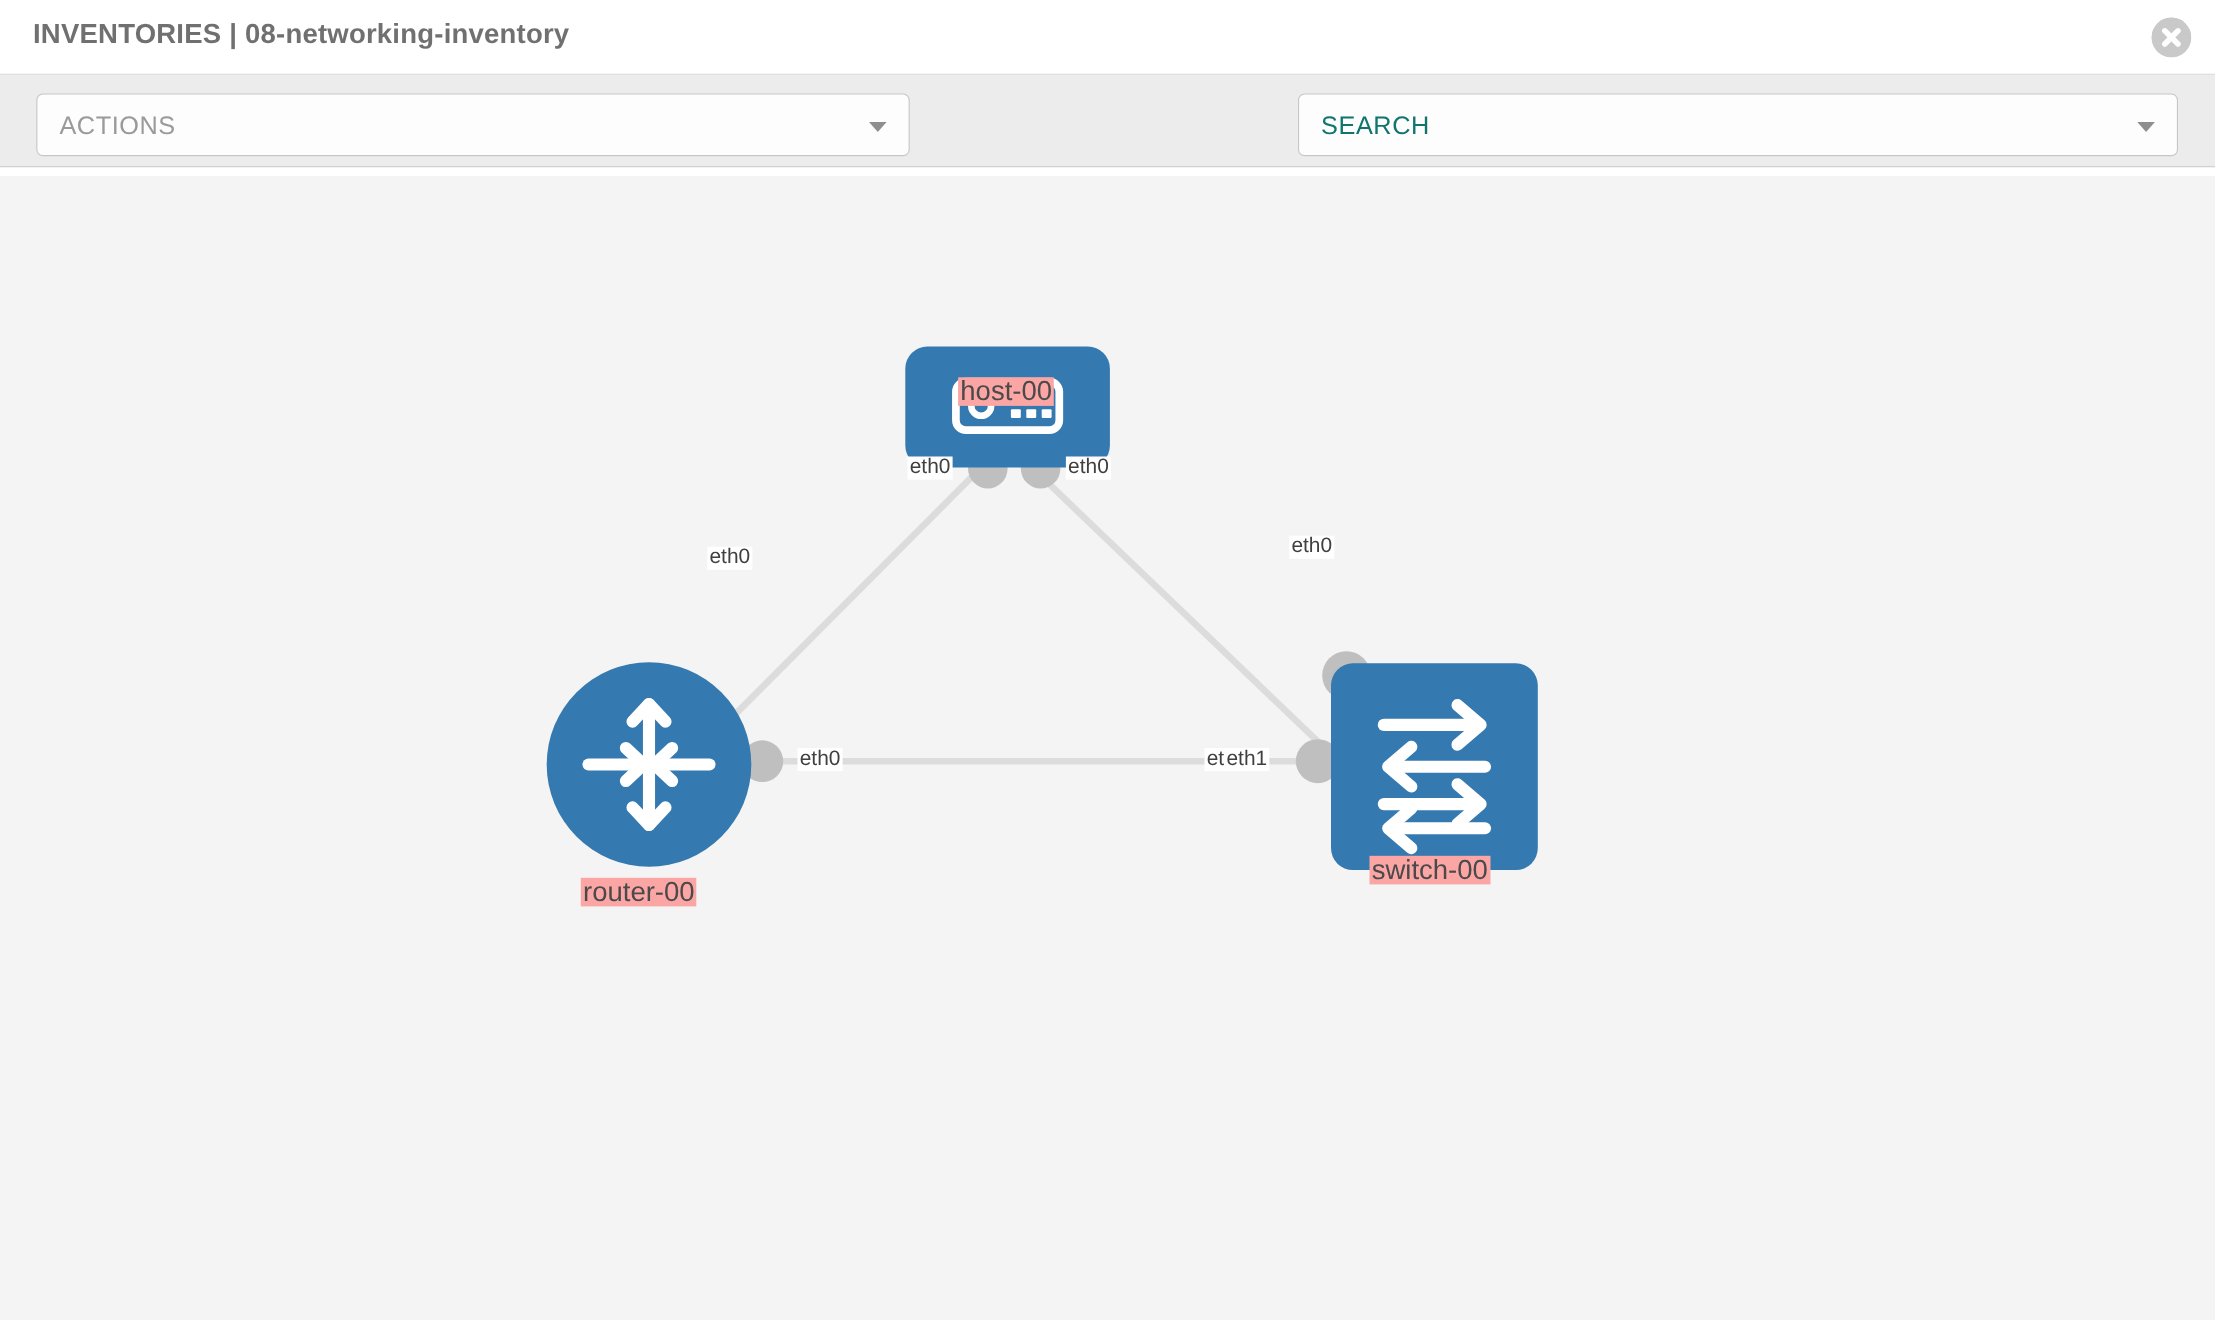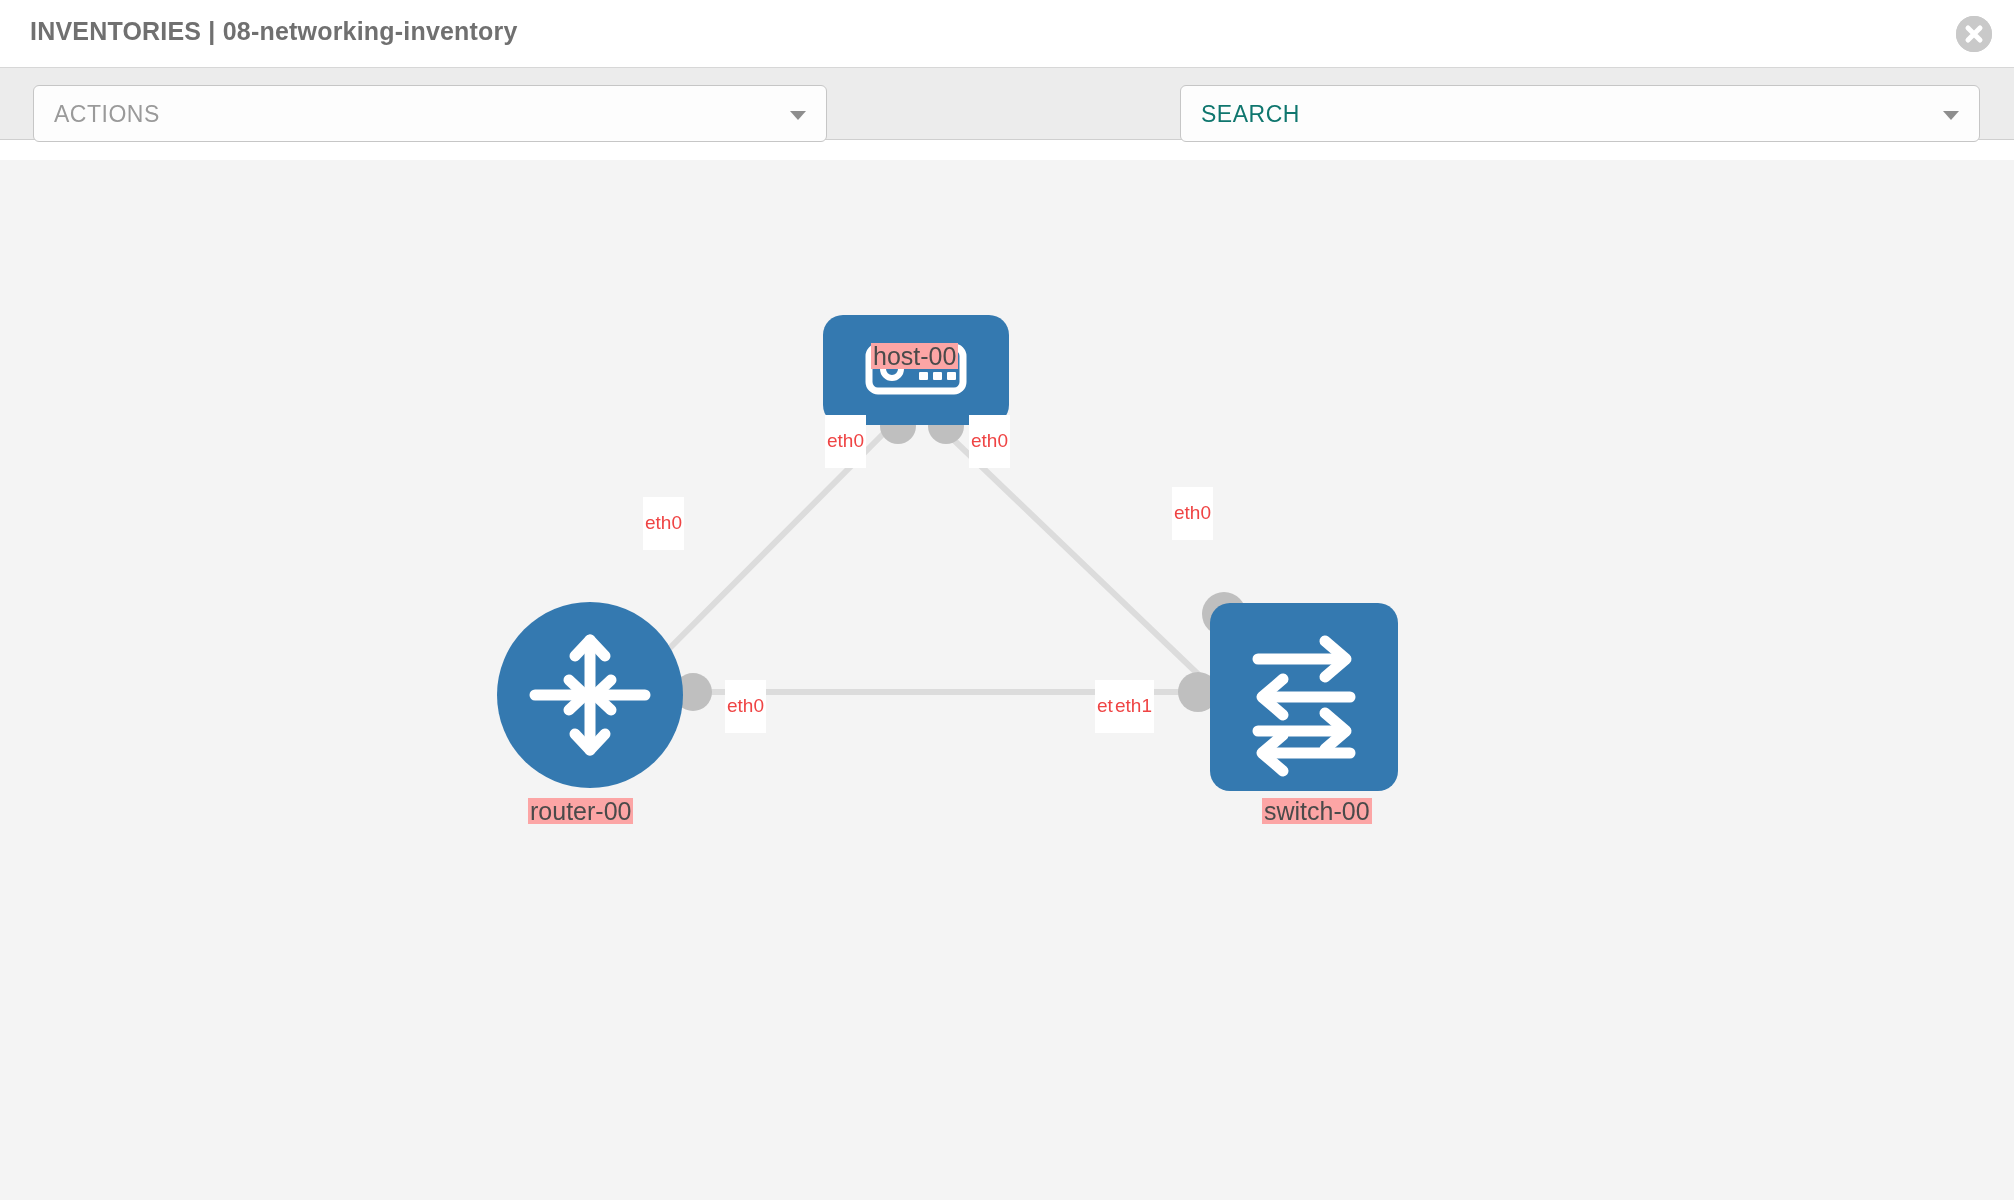--- a/index.html
+++ b/index.html
@@ -45,21 +45,21 @@
     background: #c9c9c9;
     cursor: pointer;
   }
   .close-button svg { display: block; }
 
   
   .toolbar {
     position: absolute;
     left: 0; top: 68px;
     width: 2014px;
-    height: 72px;
+    height: 84px;
     background: #ececec;
     border-bottom: 1px solid #cfcfcf;
     box-sizing: border-box;
   }
   .actions-select {
     position: absolute;
     left: 33px;
     top: 17px;
     width: 794px;
     height: 57px;
@@ -153,24 +153,24 @@
     color: #4a4a4a;
     background: #fca5a5;
     white-space: nowrap;
     padding: 0 2px;
     line-height: 1.05;
   }
 
   .port-label {
     position: absolute;
     font-size: 19px;
-    color: #ef4444;
+    color: #404040;
     background: #ffffff;
     white-space: nowrap;
-    padding: 16px 2px;
+    padding: 0 2px;
     line-height: 1.1;
   }
 
   .connector {
     position: absolute;
     background: #bfbfbf;
     border-radius: 50%;
   }
 </style>
 </head>
@@ -288,19 +288,19 @@
         <path d="M73 76 L52 94 L73 112"></path>
 
         <path d="M48 128 L134 128"></path>
         <path d="M115 110 L136 128 L115 146"></path>
 
         <path d="M140 150 L54 150"></path>
         <path d="M73 132 L52 150 L73 168"></path>
       </g>
     </svg>
   </div>
-  <div class="node-name" style="left:1245px; top:638px;margin-left:17px;">switch-00</div>
+  <div class="node-name" style="left:1245px; top:618px;">switch-00</div>
   <div class="port-label" style="left:1172px; top:327px;">eth0</div>
 
   <div class="port-label" style="left:1095px; top:520px; z-index:1;">eth0</div>
   <div class="port-label" style="left:1113px; top:520px; z-index:2;">eth1</div>
 
 </div>
 
 </body></html>

